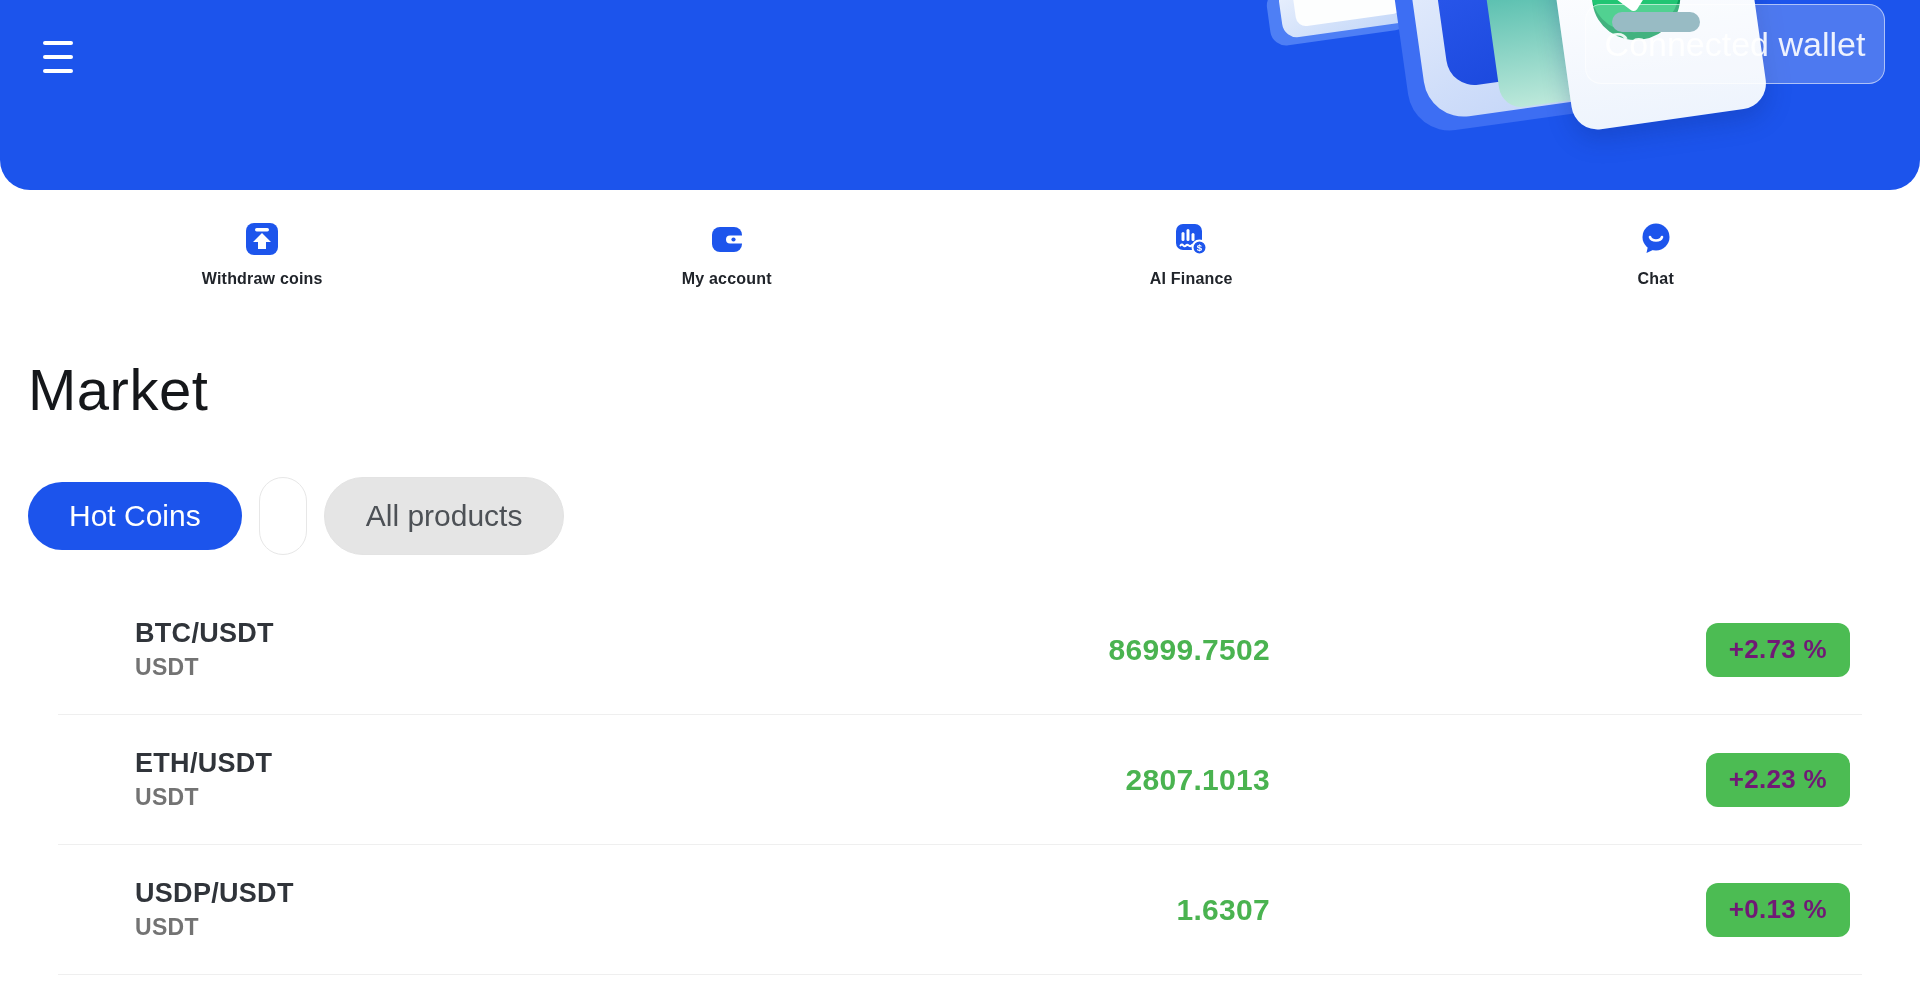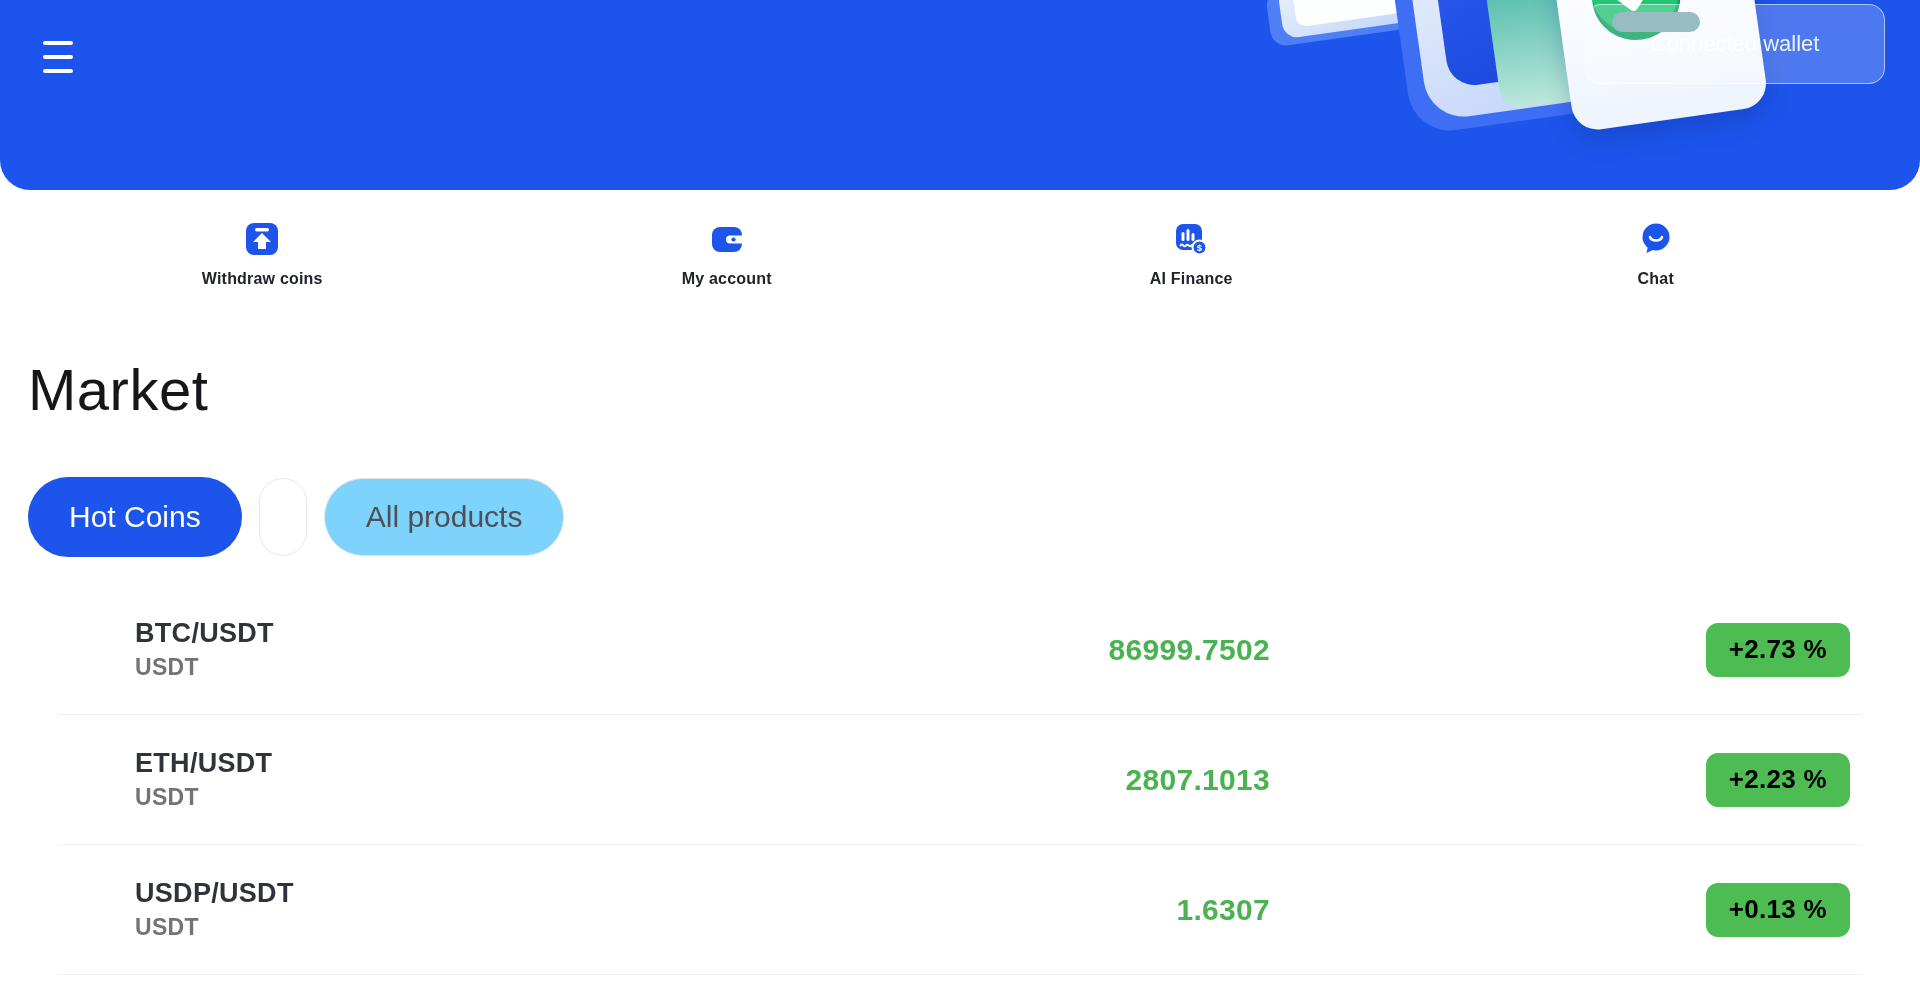--- a/index.html
+++ b/index.html
@@ -47,21 +47,21 @@
   .card-white{left:1562px;top:-56px;width:196px;height:176px;background:linear-gradient(180deg,#ffffff,#eef4fd);border-radius:26px;transform:rotate(-8deg);box-shadow:0 10px 24px rgba(10,40,120,.25);}
   .coin{left:1588px;top:-50px;width:96px;height:92px;transform:rotate(-8deg);}
   .teal-bar{left:1612px;top:12px;width:88px;height:20px;background:#7ba8b4;border-radius:10px;}
 
   .wallet-btn{
     position:absolute;left:1585px;top:4px;width:300px;height:80px;
     background:rgba(255,255,255,0.22);
     border:1.5px solid rgba(255,255,255,0.55);
     border-radius:16px;
     color:rgba(255,255,255,0.9);
-    font-size:22px;font-weight:400;
+    font-size:34px;font-weight:400;
     display:flex;align-items:center;justify-content:center;
     cursor:pointer;z-index:9;
   }
 
   
   .nav-row{
     position:absolute;top:190px;left:30px;right:32px;
     display:flex;padding-top:32px;
   }
   .nav-item{flex:1;display:flex;flex-direction:column;align-items:center;cursor:pointer;}
@@ -74,39 +74,39 @@
     font-size:58px;font-weight:500;color:#15171a;letter-spacing:.5px;
   }
   .filters{
     position:absolute;left:28px;top:477px;
     display:flex;align-items:center;
   }
   .pill{
     display:flex;align-items:center;justify-content:center;
     border-radius:42px;font-size:30px;cursor:pointer;white-space:nowrap;
   }
-  .pill-hot{height:80px;padding:0 41px;background:var(--primary);color:#fff;font-weight:500;}
+  .pill-hot{height:68px;padding:0 41px;background:var(--primary);color:#fff;font-weight:500;}
   .pill-empty{height:78px;width:48px;margin-left:17px;background:#fff;border:1.5px solid #e7e7e7;}
-  .pill-all{height:78px;padding:9px 41px;margin-left:17px;background:#7dd3fc;border:1.5px solid #e3e3e3;color:#4d5156;font-weight:400;}
+  .pill-all{height:78px;padding:9px 41px;margin-left:17px;background:#e5e5e5;border:1.5px solid #e3e3e3;color:#4d5156;font-weight:400;}
 
   
   .market-list{position:absolute;left:58px;right:58px;top:585px;}
   .mrow{
     height:130px;display:flex;align-items:center;
     border-bottom:1px solid #efefef;
     padding-left:77px;padding-right:12px;
     cursor:pointer;
   }
   .pair-col{width:470px;}
   .pair-name{font-size:27px;font-weight:700;color:#30343a;letter-spacing:.3px;}
   .pair-quote{font-size:23px;font-weight:600;color:#737373;margin-top:5px;letter-spacing:.3px;}
   .price-col{width:665px;text-align:right;font-size:30px;font-weight:700;color:var(--green_text);letter-spacing:.3px;}
   .change-badge{
     margin-left:auto;height:54px;padding:0 23px;border-radius:12px;
-    background:var(--green_badge);color:#000000;font-size:26px;font-weight:700;
+    background:var(--green_badge);color:#701a75;font-size:26px;font-weight:700;
     display:flex;align-items:center;letter-spacing:.3px;
   }
 </style>
 </head>
 <body>
 
 <div class="header">
   <div class="hamburger">
     <span></span>
       <span></span>

